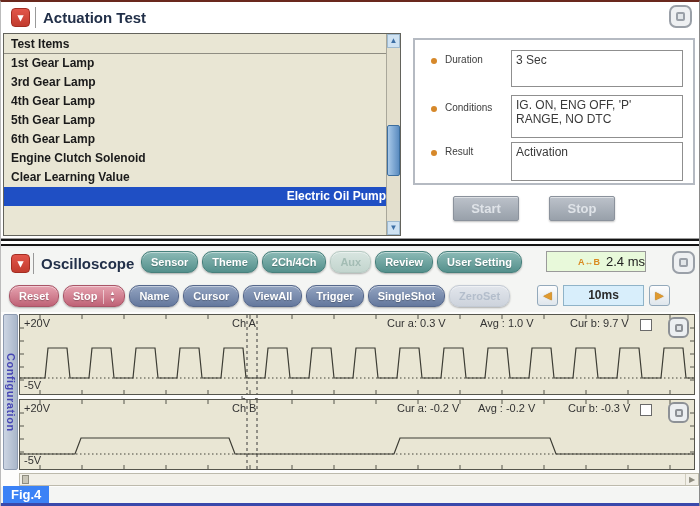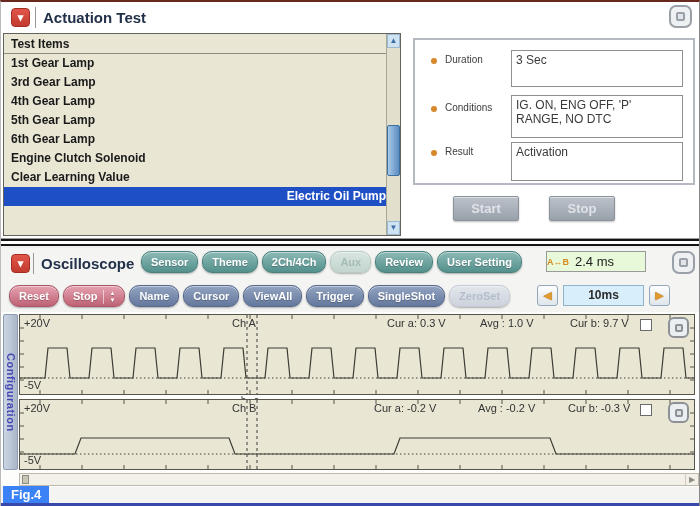--- a/index.html
+++ b/index.html
@@ -86,21 +86,21 @@
   .btn.teal  { background:linear-gradient(#8cbab6,#54908c); border:1px solid #47807c; }
   .btn.teal-disabled { background:linear-gradient(#d8e5e0,#c3d5ce); border:1px solid #b7cac3; color:#a3bcb4; text-shadow:none; }
   .btn.pink  { background:linear-gradient(#e6a3b0,#bf6276); border:1px solid #a95567; }
   .btn.slate { background:linear-gradient(#93a4c1,#64789d); border:1px solid #56688c; }
   .btn.slate-disabled { background:linear-gradient(#e2e6ec,#cdd3dc); border:1px solid #c3cad4; color:#b3bdcb; text-shadow:none; }
   .spinner { display:inline-block; margin-left:6px; padding-left:5px; border-left:1px solid rgba(255,255,255,.55);
              font-size:6px; line-height:6px; vertical-align:middle; }
   .spinner div { height:7px; }
   #time-display {
     position:absolute; left:545px; top:3px; width:100px; height:21px; background:#e8f9da;
-    border:1px solid #9a9a9a; display:flex; align-items:center; justify-content:flex-start; gap:6px;
+    border:1px solid #9a9a9a; display:flex; align-items:center; justify-content:flex-end; gap:6px;
     font-size:13px; color:#222;
   }
   #ab-icon { color:#d98a1f; font-weight:bold; font-size:9px; letter-spacing:0; }
   #timebase { position:absolute; left:536px; top:37px; height:21px; }
   .tb-arrow {
     position:absolute; top:0; width:21px; height:21px; background:linear-gradient(#fdfdfd,#dfe6ec);
     border:1px solid #93a9bb; border-radius:3px; color:#e09a2f; font-size:11px; line-height:19px; text-align:center;
     text-shadow:0 0 1px #8a5c10;
   }
   #tb-left { left:0; }
@@ -353,21 +353,21 @@
           <line x1="0" y1="52" x2="4" y2="52" class="tickmark"></line>
           <line x1="670" y1="52" x2="674" y2="52" class="tickmark"></line>
           <line x1="0" y1="54" x2="674" y2="54" class="dotline"></line>
           <line x1="227" y1="0" x2="227" y2="69" class="cursorline"></line>
           <line x1="237" y1="0" x2="237" y2="69" class="cursorline"></line>
           <polyline points="0,54 55,54 61,38 209,38 215,54 374,54 380,38 530,38 536,54 674,54" class="wave"></polyline>
         </svg>
       <span class="ch-text" style="left:4px; top:2px;">+20V</span>
       <span class="ch-text" style="left:4px; top:54px;">-5V</span>
       <span class="ch-text ch-name" style="left:212px; top:2px;">Ch B</span>
-      <span class="ch-text" style="left:354px; top:2px;">Cur a: -0.2 V</span>
+      <span class="ch-text" style="left:377px; top:2px;">Cur a: -0.2 V</span>
       <span class="ch-text" style="left:458px; top:2px;">Avg : -0.2 V</span>
       <span class="ch-text" style="left:548px; top:2px;">Cur b: -0.3 V</span>
       <span class="ch-checkbox"></span>
       <div class="ch-minibtn">
           <div class="inner"></div>
         </div>
     </div>
 
     <div id="h-scrollbar">
       <div id="h-thumb"></div>

